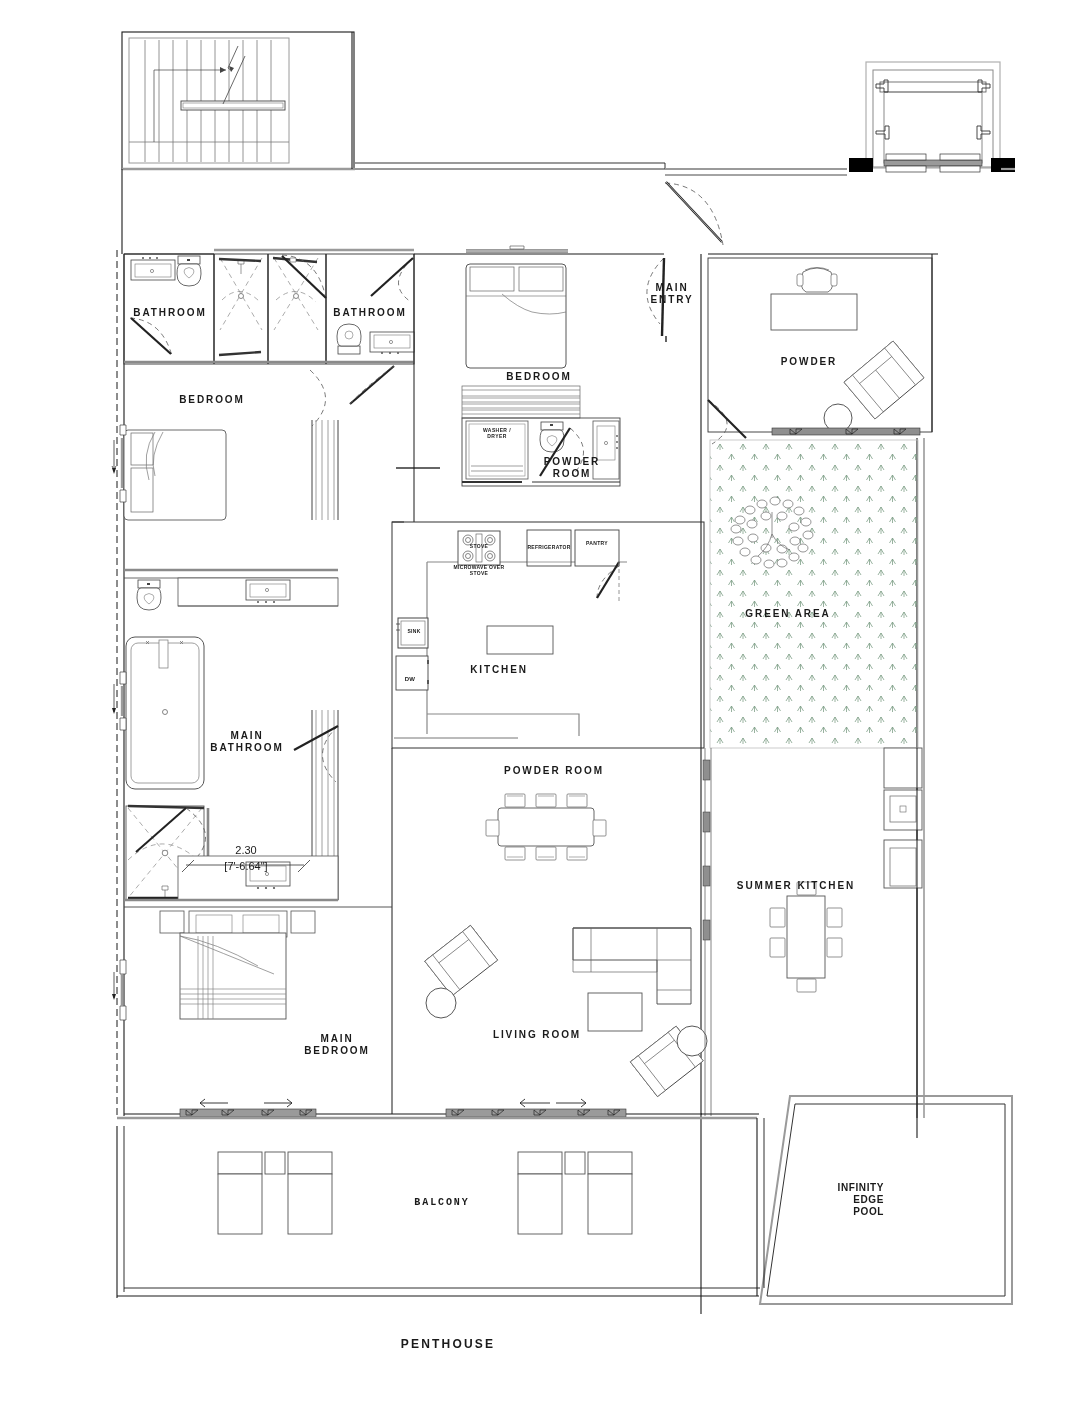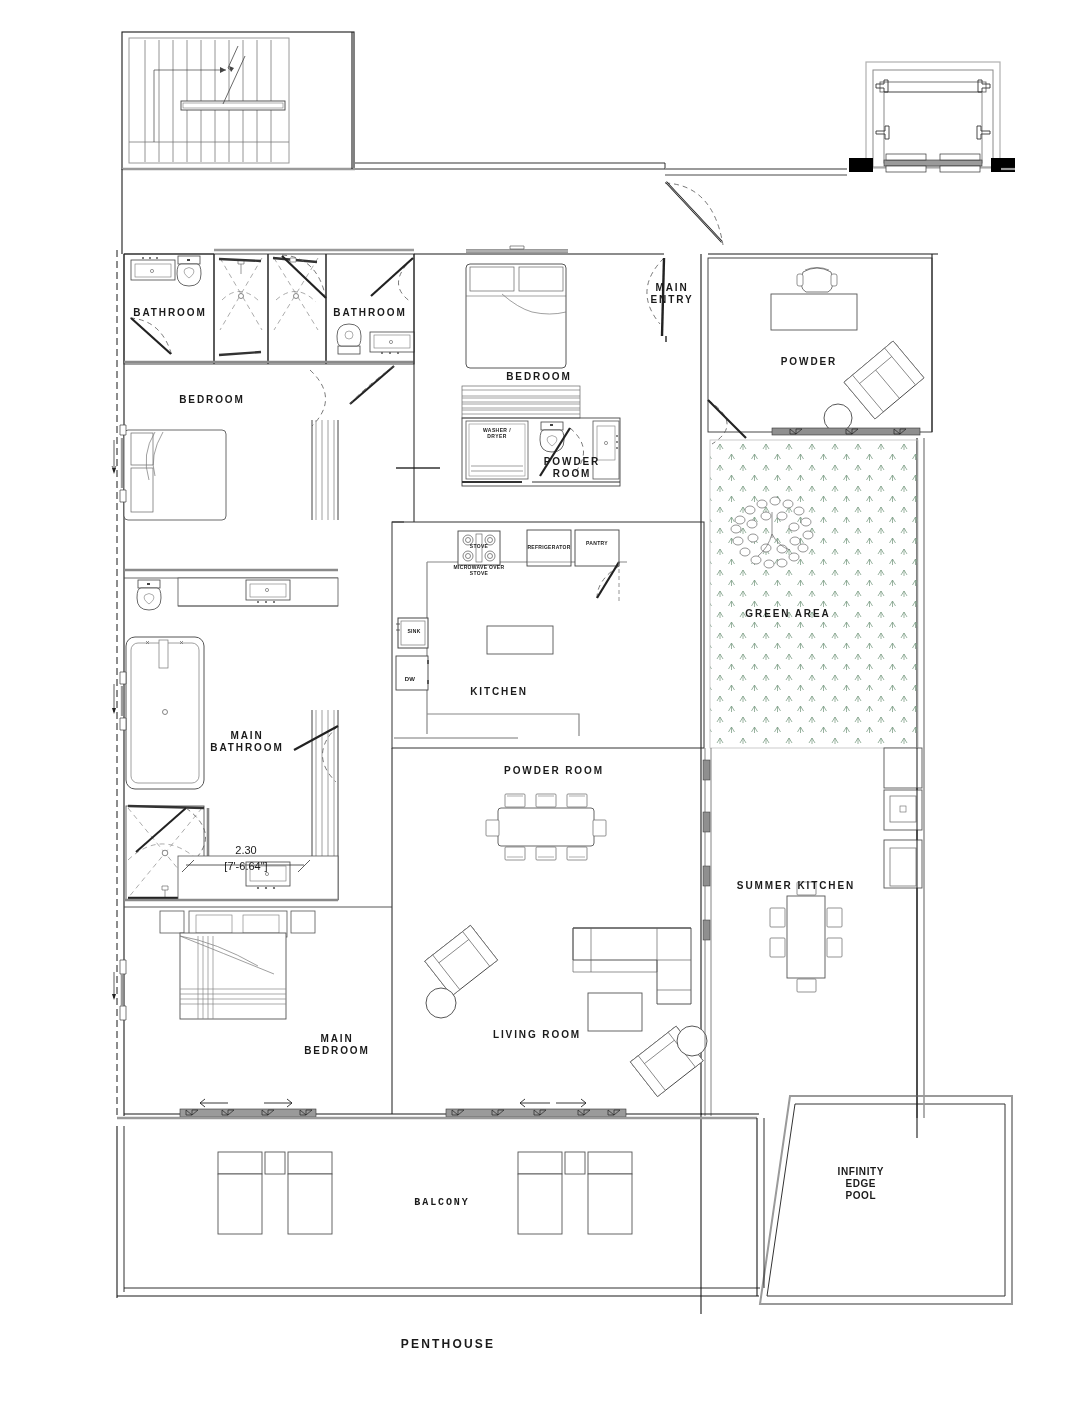--- a/index.html
+++ b/index.html
@@ -20,21 +20,21 @@
     font-weight:bold;
     color:#1a1a1a;
     white-space:pre;
     line-height:12px;
     text-align:center;
     transform:translateX(-50%);
     pointer-events:none;
   }
   .lbl.tiny{font-size:5px;letter-spacing:0.3px;font-weight:bold;line-height:6px;}
   .lbl.dim{font-size:11px;letter-spacing:0px;font-weight:normal;line-height:14px;text-align:center;}
-  .lbl.rt{transform:translateX(-100%);}
+  .lbl.rt{text-align:right;transform:translateX(-100%);margin-top:16px;}
   .lbl.title{font-size:12px;letter-spacing:2.2px;}
 </style>
 </head>
 <body>
 
 <svg id="plan" viewBox="0 0 1088 1408">
   <defs>
     <pattern id="grass" x="0" y="0" width="23" height="21" patternUnits="userSpaceOnUse">
       <path d="M4 8 L7 3 M7 3 L10 8 M7 3 L7 9" stroke="#7f9f88" stroke-width="0.8" fill="none"></path>
       <path d="M15.5 18 L18.5 13 M18.5 13 L21.5 18 M18.5 13 L18.5 19" stroke="#7f9f88" stroke-width="0.8" fill="none"></path>
@@ -651,21 +651,21 @@
   <div class="lbl" style="left:170px;top:307px;">BATHROOM</div>
   <div class="lbl" style="left:370px;top:307px;">BATHROOM</div>
   <div class="lbl" style="left:212px;top:394px;">BEDROOM</div>
   <div class="lbl" style="left:539px;top:371px;">BEDROOM</div>
   <div class="lbl" style="left:672px;top:282px;">MAIN
 ENTRY</div>
   <div class="lbl" style="left:809px;top:356px;">POWDER</div>
   <div class="lbl" style="left:572px;top:456px;">POWDER
 ROOM</div>
   <div class="lbl" style="left:788px;top:608px;">GREEN AREA</div>
-  <div class="lbl" style="left:499px;top:664px;margin-top:22px;">KITCHEN</div>
+  <div class="lbl" style="left:499px;top:664px;">KITCHEN</div>
   <div class="lbl" style="left:247px;top:730px;">MAIN
 BATHROOM</div>
   <div class="lbl" style="left:554px;top:765px;">POWDER ROOM</div>
   <div class="lbl" style="left:796px;top:880px;">SUMMER KITCHEN</div>
   <div class="lbl" style="left:537px;top:1029px;">LIVING ROOM</div>
   <div class="lbl" style="left:337px;top:1033px;">MAIN
 BEDROOM</div>
   <div class="lbl" style="left:442px;top:1197px;font-family:Liberation Mono, monospace;">BALCONY</div>
   <div class="lbl rt" style="left:884px;top:1166px;letter-spacing:0.6px;">INFINITY
 EDGE

